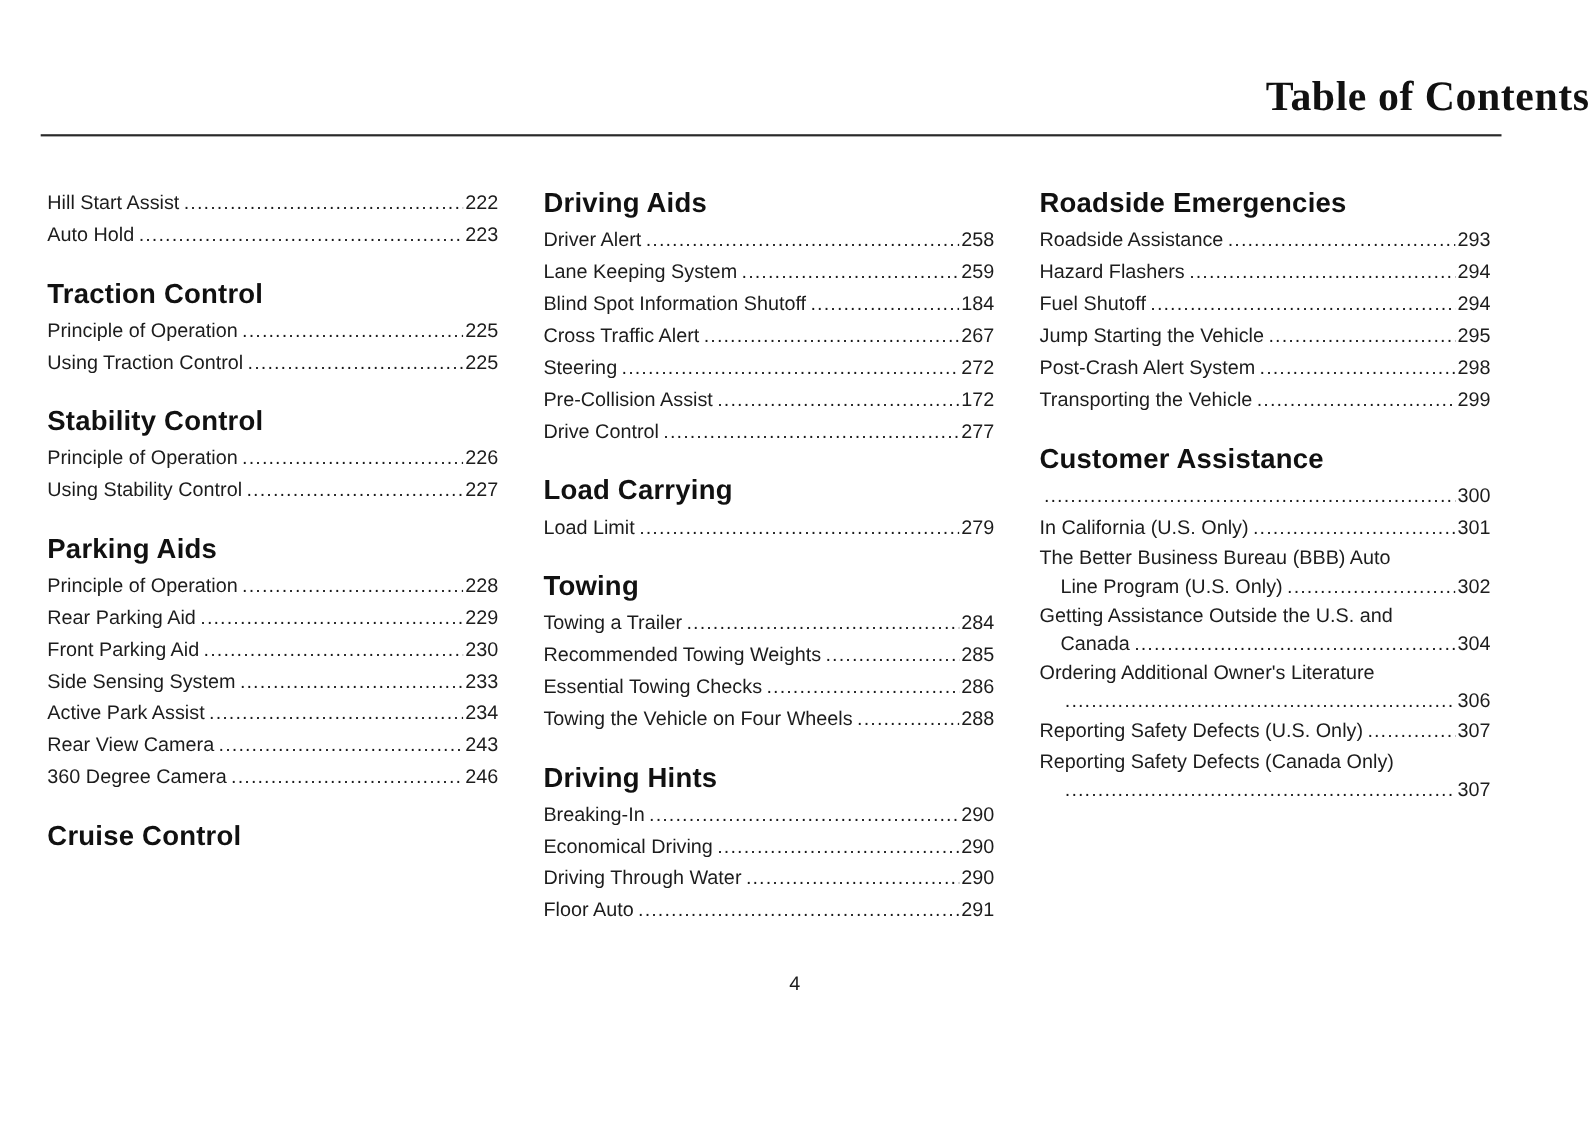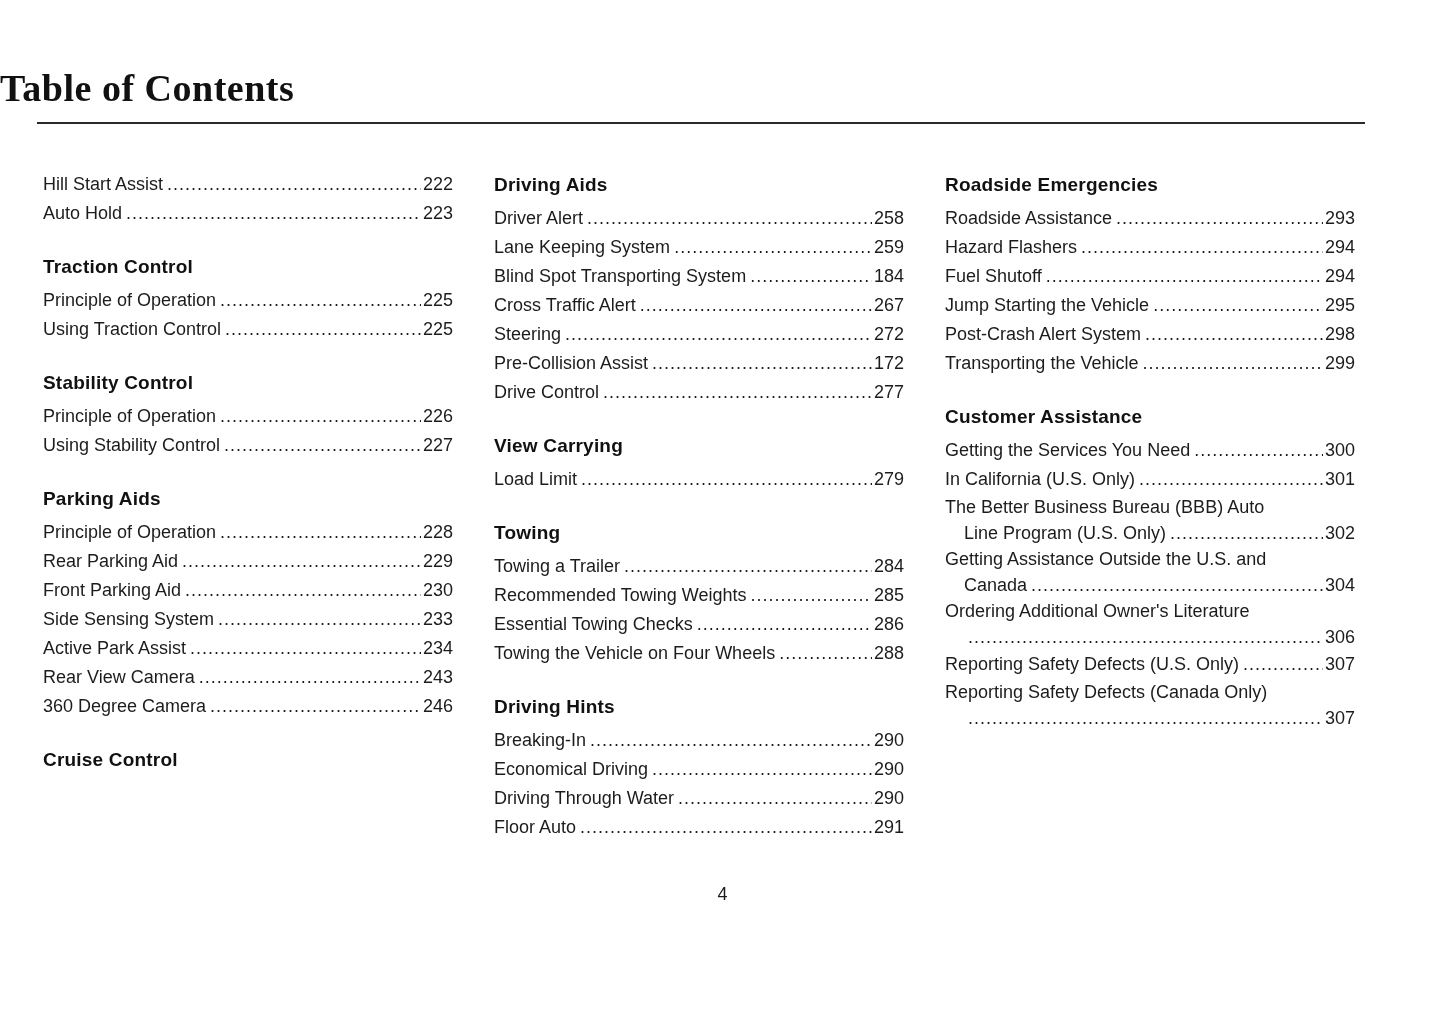--- a/index.html
+++ b/index.html
@@ -15,21 +15,21 @@
     overflow: hidden;
   }
   .page {
     position: relative;
     width: 1445px;
     height: 1019px;
     background: #ffffff;
   }
   .title {
     padding-top: 66px;
-    text-align: left;
+    text-align: right;
     font-family: "Liberation Serif", serif;
     font-weight: 700;
     font-size: 38px;
     line-height: 44px;
     letter-spacing: 0.5px;
     color: #111111;
   }
   .title-divider {
     border: none;
     border-top: 2px solid #2a2a2a;
@@ -39,21 +39,21 @@
     display: flex;
     margin: 46px 88px 0 43px;
     gap: 41px;
   }
   .toc-column {
     width: 410px;
     flex: 0 0 410px;
   }
   .toc-heading {
     margin: 24px 0 4px 0;
-    font-size: 19px;
+    font-size: 25px;
     font-weight: 700;
     line-height: 30px;
     color: #111111;
     letter-spacing: 0.2px;
   }
   .toc-heading:first-child {
     margin-top: 0;
   }
   .toc-entry {
     font-size: 18px;
@@ -217,21 +217,21 @@
         </div>
         <div class="toc-entry">
           <div class="entry-line">
             <span class="entry-label">Lane Keeping System</span>
             <span class="leader"></span>
             <span class="entry-page">259</span>
           </div>
         </div>
         <div class="toc-entry">
           <div class="entry-line">
-            <span class="entry-label">Blind Spot Transporting System</span>
+            <span class="entry-label">Blind Spot Information Shutoff</span>
             <span class="leader"></span>
             <span class="entry-page">184</span>
           </div>
         </div>
         <div class="toc-entry">
           <div class="entry-line">
             <span class="entry-label">Cross Traffic Alert</span>
             <span class="leader"></span>
             <span class="entry-page">267</span>
           </div>
@@ -250,21 +250,21 @@
             <span class="entry-page">172</span>
           </div>
         </div>
         <div class="toc-entry">
           <div class="entry-line">
             <span class="entry-label">Drive Control</span>
             <span class="leader"></span>
             <span class="entry-page">277</span>
           </div>
         </div>
-        <h2 class="toc-heading">View Carrying</h2>
+        <h2 class="toc-heading">Load Carrying</h2>
         <div class="toc-entry">
           <div class="entry-line">
             <span class="entry-label">Load Limit</span>
             <span class="leader"></span>
             <span class="entry-page">279</span>
           </div>
         </div>
         <h2 class="toc-heading">Towing</h2>
         <div class="toc-entry">
           <div class="entry-line">
@@ -364,21 +364,20 @@
         <div class="toc-entry">
           <div class="entry-line">
             <span class="entry-label">Transporting the Vehicle</span>
             <span class="leader"></span>
             <span class="entry-page">299</span>
           </div>
         </div>
         <h2 class="toc-heading">Customer Assistance</h2>
         <div class="toc-entry">
           <div class="entry-line">
-            <span class="entry-label">Getting the Services You Need</span>
             <span class="leader"></span>
             <span class="entry-page">300</span>
           </div>
         </div>
         <div class="toc-entry">
           <div class="entry-line">
             <span class="entry-label">In California (U.S. Only)</span>
             <span class="leader"></span>
             <span class="entry-page">301</span>
           </div>

